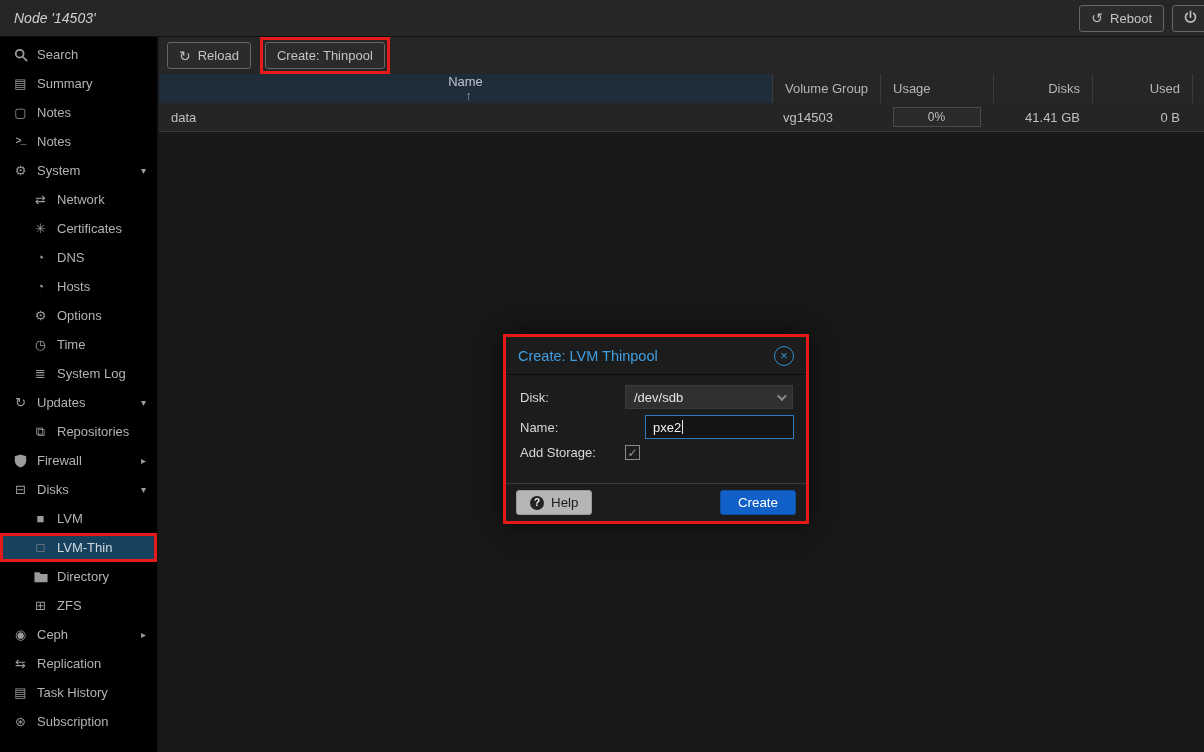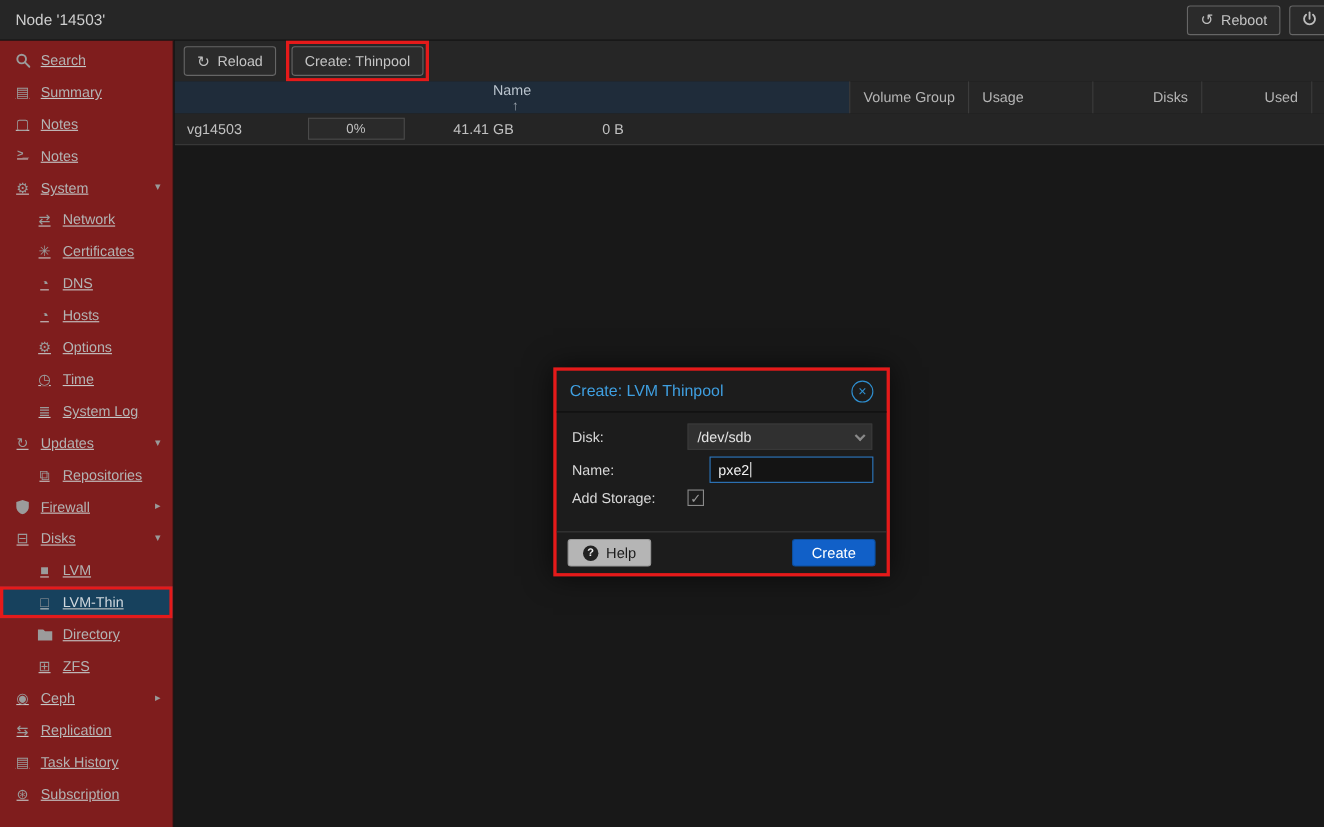--- a/index.html
+++ b/index.html
@@ -12,34 +12,34 @@
     overflow: hidden;
   }
   .app { position: relative; width: 1204px; height: 752px; overflow: hidden; background:#181818; }
 
   
   .topbar {
     position: absolute; left: 0; top: 0; width: 1204px; height: 37px;
     background: #262626; border-bottom: 1px solid #101010;
     display: flex; align-items: center; padding: 0 10px 0 14px; overflow: hidden;
   }
-  .topbar-title { font-size: 14px; color: #cfcfcf; }
+  .topbar-title { font-size: 14px; color: #cfcfcf; font-style: italic; }
   .topbar-right { margin-left: auto; display: flex; gap: 8px; align-items: center; }
   .tb-btn {
     display: inline-flex; align-items: center; gap: 7px;
     background: #2b2b2b; border: 1px solid #666; border-radius: 3px;
     color: #c4c4c4; padding: 4px 11px; height: 27px; font-size: 13px; cursor: pointer; white-space: nowrap;
   }
   .tb-btn .glyph { font-size: 14px; line-height: 1; color: #bdbdbd; }
   .power-btn { width: 36px; justify-content: center; margin-right: -14px; }
 
   
   .sidebar {
     position: absolute; left: 0; top: 37px; width: 158px; height: 715px;
-    background: #7f1d1d; border-right: 1px solid #131313; padding-top: 3px; overflow: hidden; text-decoration: underline;
+    background: #000000; border-right: 1px solid #131313; padding-top: 3px; overflow: hidden;
   }
   .side-item {
     position: relative; height: 29px; display: flex; align-items: center;
     color: #b3b3b3; cursor: pointer; padding-left: 12px;
   }
   .side-item.lvl1 { padding-left: 32px; }
   .side-item .ico {
     width: 17px; display: inline-flex; justify-content: center; align-items: center;
     color: #9b9b9b; font-size: 13px; flex: none;
   }
@@ -294,20 +294,21 @@
         <span class="sort-arrow">↑</span>
       </div>
       <div class="gh-cell gh-vg">Volume Group</div>
       <div class="gh-cell gh-usage">Usage</div>
       <div class="gh-cell gh-size">Disks</div>
       <div class="gh-cell gh-used">Used</div>
       <div class="gh-fill"></div>
     </div>
 
     <div class="grid-row">
+      <div class="gr-cell gr-name">data</div>
       <div class="gr-cell gr-vg">vg14503</div>
       <div class="gr-cell gr-usage">
         <span class="usage-box">0%</span>
       </div>
       <div class="gr-cell gr-size">41.41 GB</div>
       <div class="gr-cell gr-used">0 B</div>
     </div>
 
   </div>
 

